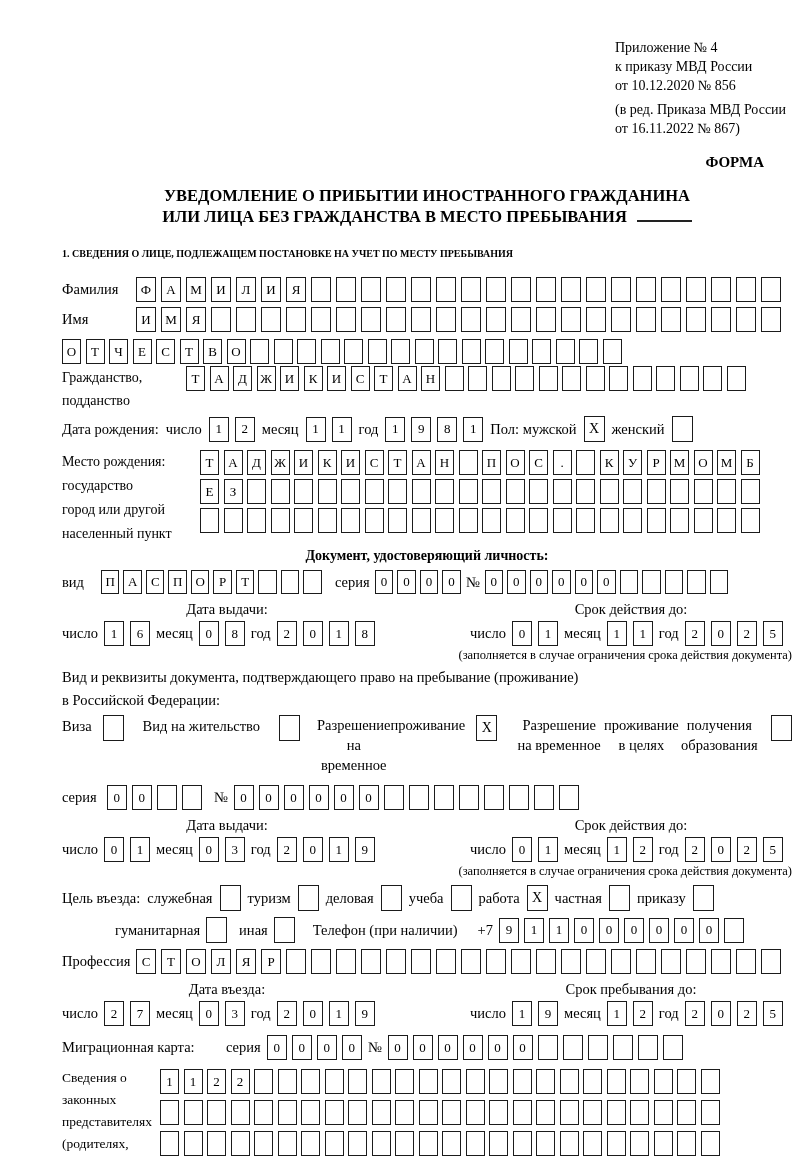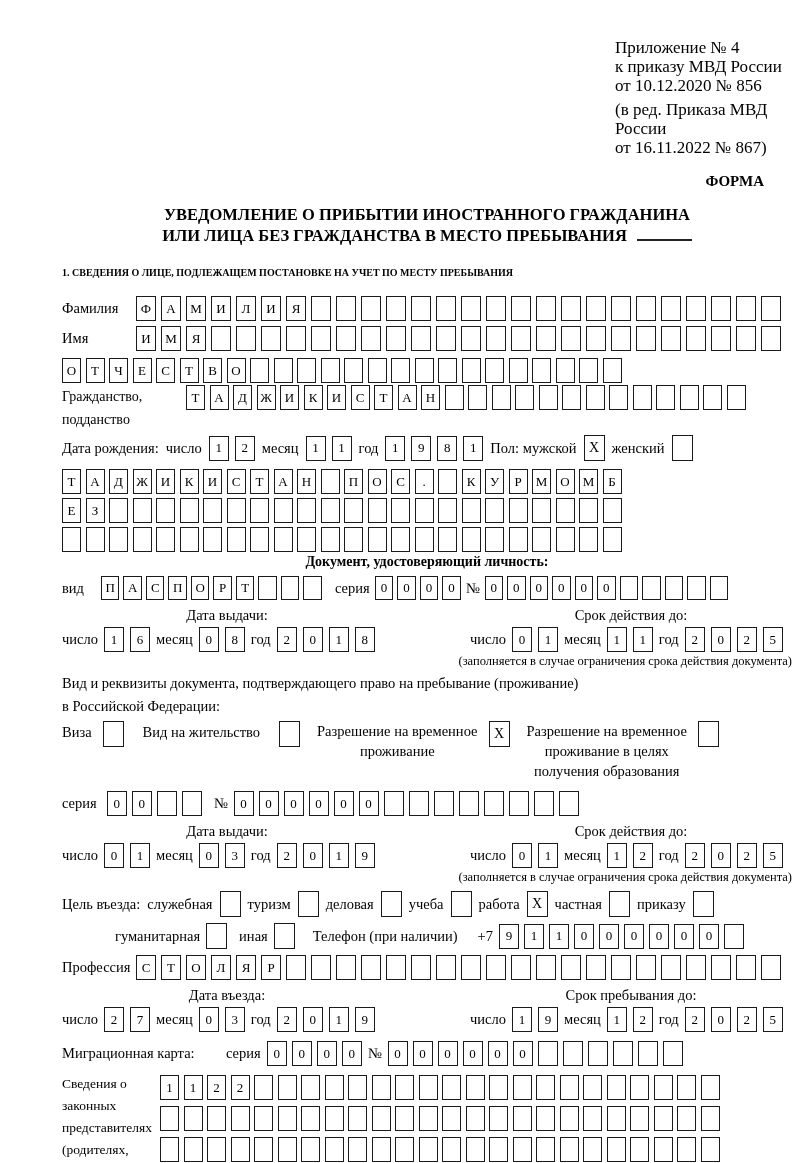--- a/index.html
+++ b/index.html
@@ -5,21 +5,21 @@
   * { margin:0; padding:0; box-sizing:border-box; }
   html,body { background:#fff; }
   body {
     width:800px; height:1163px;
     font-family:"Liberation Serif", serif;
     color:#000;
   }
   .page { width:800px; height:1163px; padding:38px 8px 0 62px; overflow:hidden; }
 
   
-  .appendix { margin-left:553px; font-size:17px; line-height:19px; }
+  .appendix { margin-left:553px; font-size:14px; line-height:19px; }
   .appendix .grp2 { margin-top:5px; }
   .forma { text-align:right; margin:16px 28px 0 0; font-weight:bold; font-size:15px; }
 
   
   .title { text-align:center; font-weight:bold; font-size:16.5px; line-height:21px; margin-top:14px; }
   .blank { display:inline-block; width:55px; border-bottom:2px solid #222; margin-left:10px; }
   .sec-heading { margin-top:21px; margin-bottom:18px; font-weight:bold; font-size:10px; }
 
   
   .row { display:flex; align-items:center; margin-bottom:5px; }
@@ -56,21 +56,21 @@
   .dhalf.l { width:408px; }
   .dhalf.r { flex:1; }
   .dhead { text-align:center; font-size:14.5px; margin-bottom:3px; }
   .dhalf.l .dhead { width:330px; }
   .dfields { display:flex; align-items:center; gap:6px; }
   .dfields .lbl { font-size:14.5px; }
   .dfields .cells { gap:6px; }
   .note-right { text-align:right; font-size:12.5px; margin:2px 0 6px 0; }
 
   .plain-line { font-size:14.5px; margin-bottom:6px; }
-  .optlbl2 { display:flex; flex-direction:column; text-align:center; font-size:14.5px; line-height:20px; }
+  .optlbl2 { display:flex; flex-direction:row; text-align:center; font-size:14.5px; line-height:20px; }
   .visa-row { display:flex; align-items:flex-start; gap:11px; margin:2px 0 10px 0; }
 
   .purpose-row { display:flex; align-items:center; gap:7px; margin-bottom:6px; font-size:14.5px; }
   .purpose-row .lbl { font-size:14.5px; }
   .indent53 { margin-left:53px; }
 </style>
 </head>
 <body>
 
 <div class="page">
@@ -241,20 +241,26 @@
         <span class="cell">8</span>
         <span class="cell">1</span>
       </span>
     <span class="lbl">Пол: мужской</span>
     <span class="checkbox">X</span>
     <span class="lbl">женский</span>
     <span class="checkbox"></span>
   </div>
 
   <div class="row top" style="margin-bottom:2px;">
+    <span class="lblcol w132 mr6" style="line-height:24px;">
+      <span>Место рождения:</span>
+      <span>государство</span>
+      <span>город или другой</span>
+      <span>населенный пункт</span>
+    </span>
     <span class="cellstack">
       <span class="cells tight">
           <span class="cell">Т</span>
           <span class="cell">А</span>
           <span class="cell">Д</span>
           <span class="cell">Ж</span>
           <span class="cell">И</span>
           <span class="cell">К</span>
           <span class="cell">И</span>
           <span class="cell">С</span>

